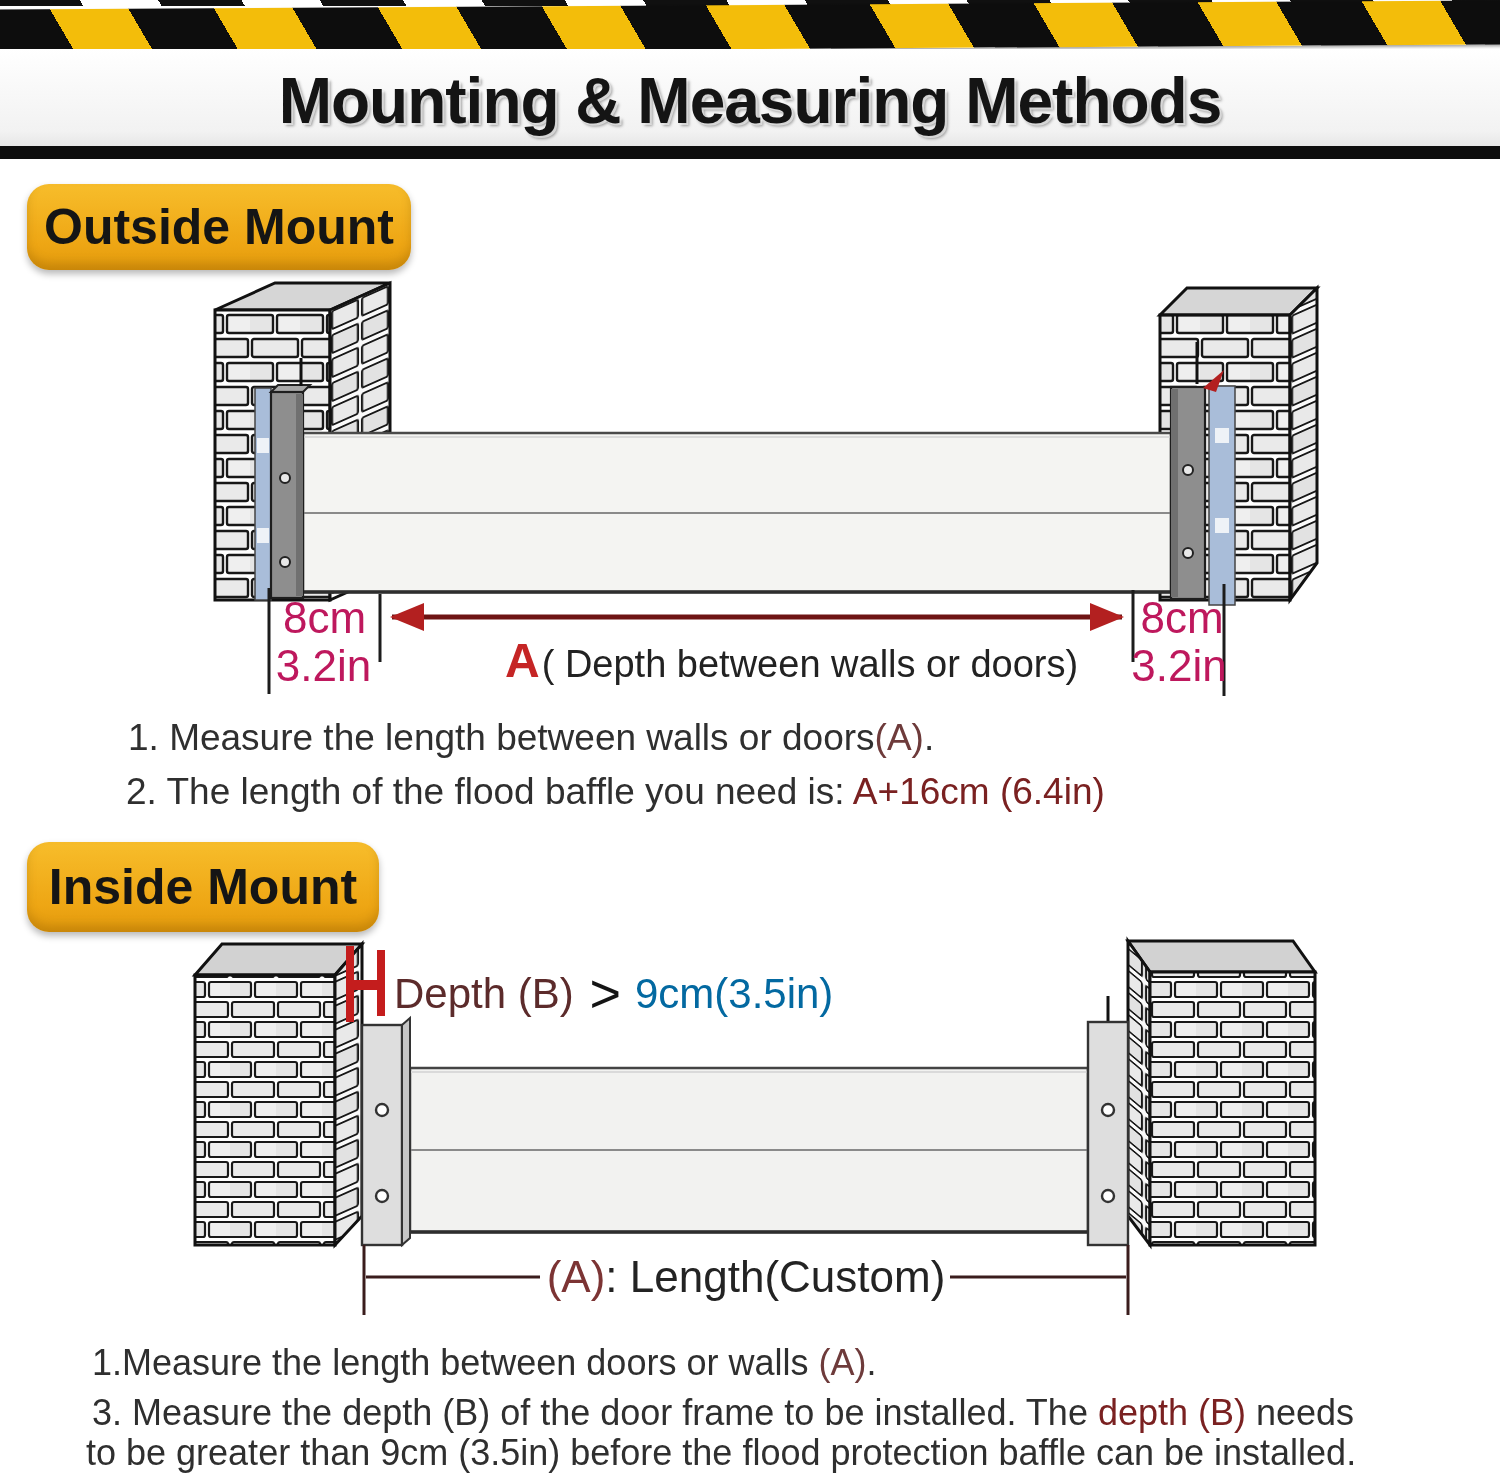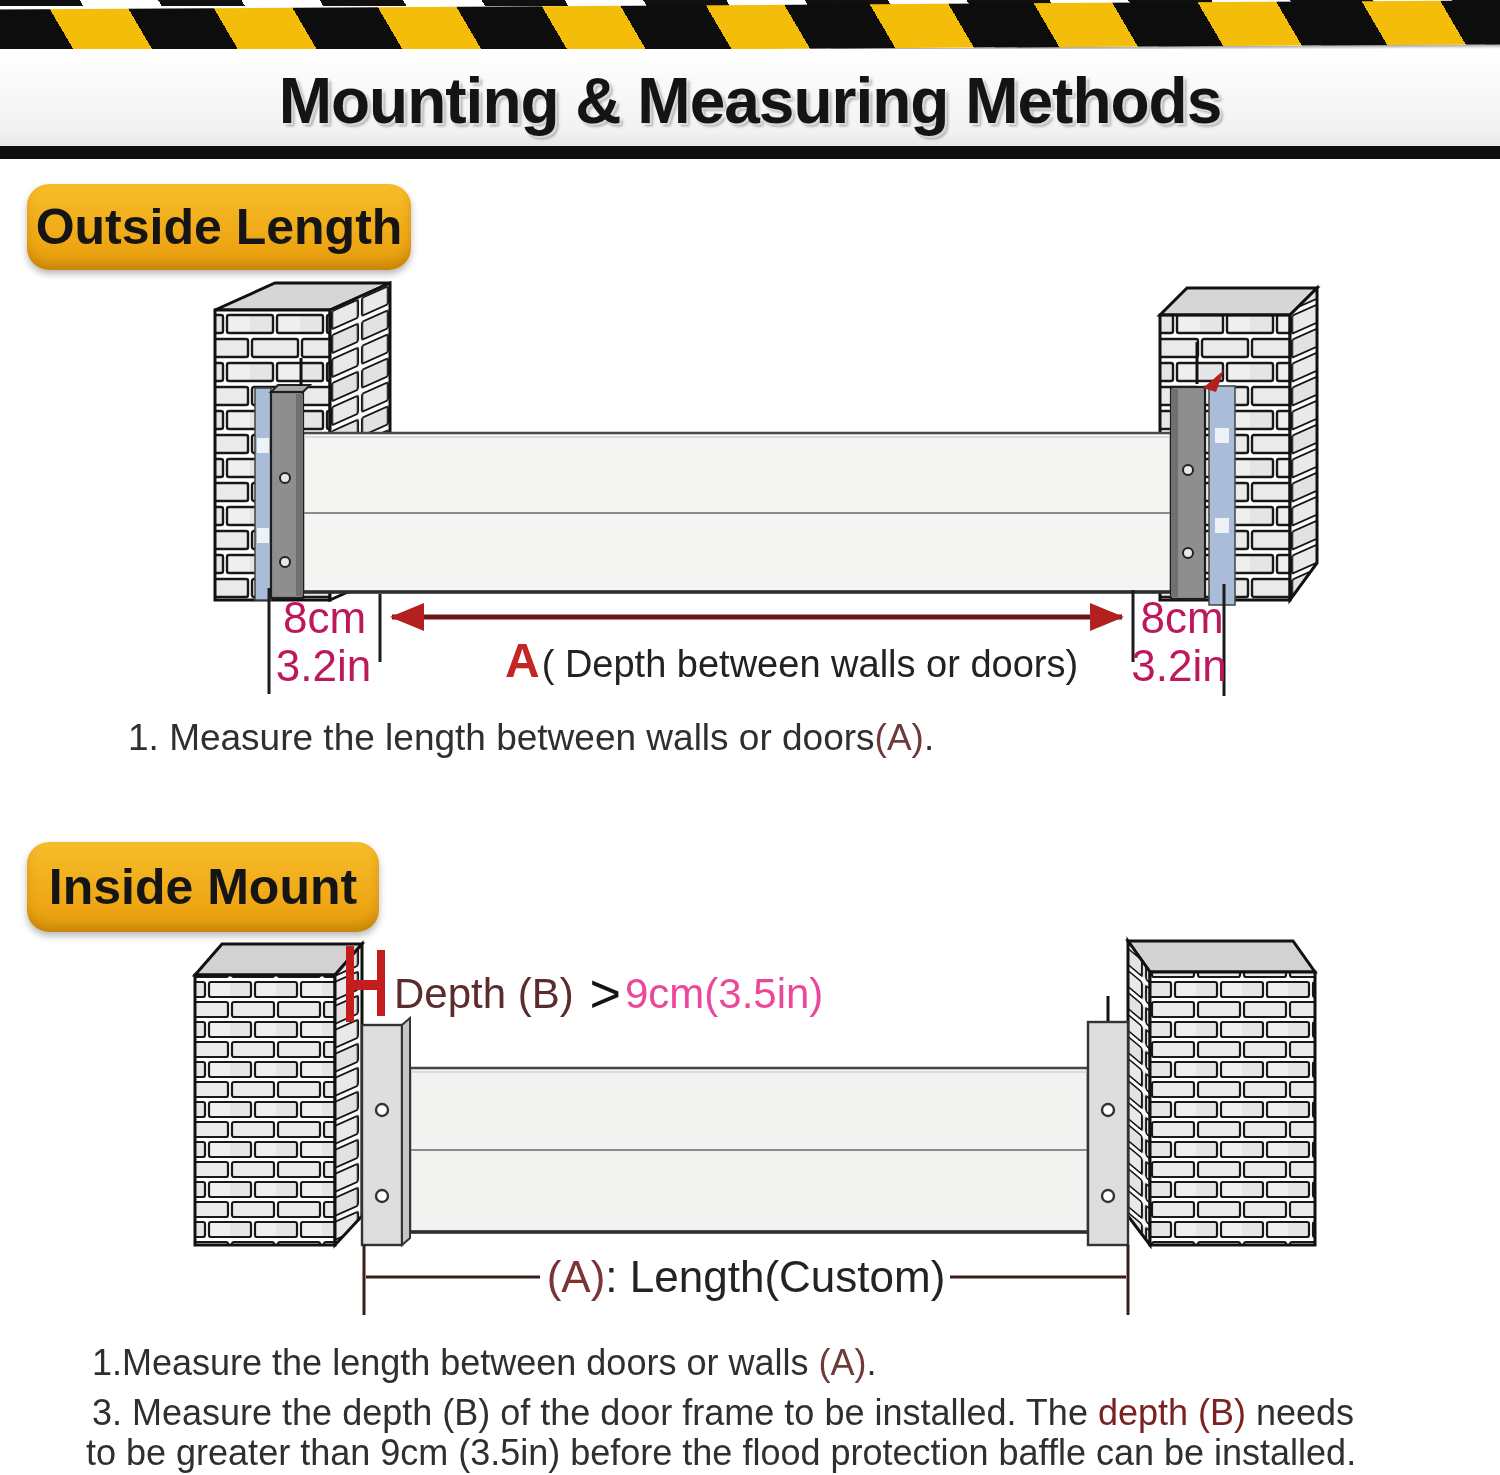--- a/index.html
+++ b/index.html
@@ -45,38 +45,38 @@
   
   .dim-label{font-size:44px;color:#be185d;text-align:center;white-space:nowrap;line-height:1.0;}
   .span-label{left:505px;top:633px;font-size:38px;color:#222;white-space:nowrap;}
   .span-label .a-red{font-size:48px;font-weight:bold;color:#c52525;margin-right:2px;}
   .step-line{font-size:37px;color:#2f2f2f;white-space:nowrap;line-height:1.18;}
   .hl-maroon{color:#6e3b3b;}
   .hl-red{color:#7a2121;}
   .depth-note{left:394px;top:962px;font-size:42px;white-space:nowrap;}
   .depth-note .lbl{color:#5c2b2b;}
   .depth-note .gt{font-size:54px;color:#141414;vertical-align:-4px;padding:0 4px;}
-  .depth-note .val{color:#ec4899;}
+  .depth-note .val{color:#0369a1;margin-left:10px;}
   .length-note{left:390px;top:1252px;width:712px;text-align:center;font-size:44px;color:#232323;white-space:nowrap;}
   .length-note .a{color:#7c3434;}
   .bottom-steps .step-line{font-size:36px;text-align:right;}
 </style>
 </head>
 <body>
 
 <div class="canvas">
 
   <div class="abs tape-top-sliver"></div>
   <div class="abs caution-tape"></div>
   <div class="abs title-band"></div>
   <div class="abs page-title">Mounting &amp; Measuring Methods</div>
   <div class="abs header-bar"></div>
 
   <div class="abs badge badge-outside">
-    <span>Outside Length</span>
+    <span>Outside Mount</span>
   </div>
   <div class="abs badge badge-inside">
     <span>Inside Mount</span>
   </div>
 
   <svg class="abs diagram-svg" viewBox="0 0 1500 1475" xmlns="http://www.w3.org/2000/svg">
     <defs>
       <pattern id="brickL" width="50" height="48" patternUnits="userSpaceOnUse">
         <rect width="50" height="48" fill="#ffffff"></rect>
         <rect x="2" y="3" width="46" height="18" rx="2" fill="#eaeaea" stroke="#181818" stroke-width="2.4"></rect>
@@ -214,20 +214,23 @@
   <div class="abs dim-label" style="left:266px;top:644px;width:115px;">3.2in</div>
   <div class="abs dim-label" style="left:1136px;top:596px;width:92px;">8cm</div>
   <div class="abs dim-label" style="left:1128px;top:644px;width:102px;">3.2in</div>
   <div class="abs span-label">
     <span class="a-red">A</span><span>( Depth between walls or doors)</span>
   </div>
 
   <div class="abs step-line" style="left:128px;top:716px;">
     <span>1. Measure the length between walls or doors</span><span class="hl-maroon">(A)</span><span>.</span>
   </div>
+  <div class="abs step-line" style="left:126px;top:770px;">
+    <span>2. The length of the flood baffle you need is: </span><span class="hl-red">A+16cm (6.4in)</span>
+  </div>
 
   <div class="abs depth-note">
     <span class="lbl">Depth (B) </span><span class="gt">&gt;</span><span class="val">9cm(3.5in)</span>
   </div>
   <div class="abs length-note">
     <span class="a">(A)</span><span>: Length(Custom)</span>
   </div>
 
   <div class="bottom-steps">
     <div class="abs step-line" style="left:92px;top:1342px;">

